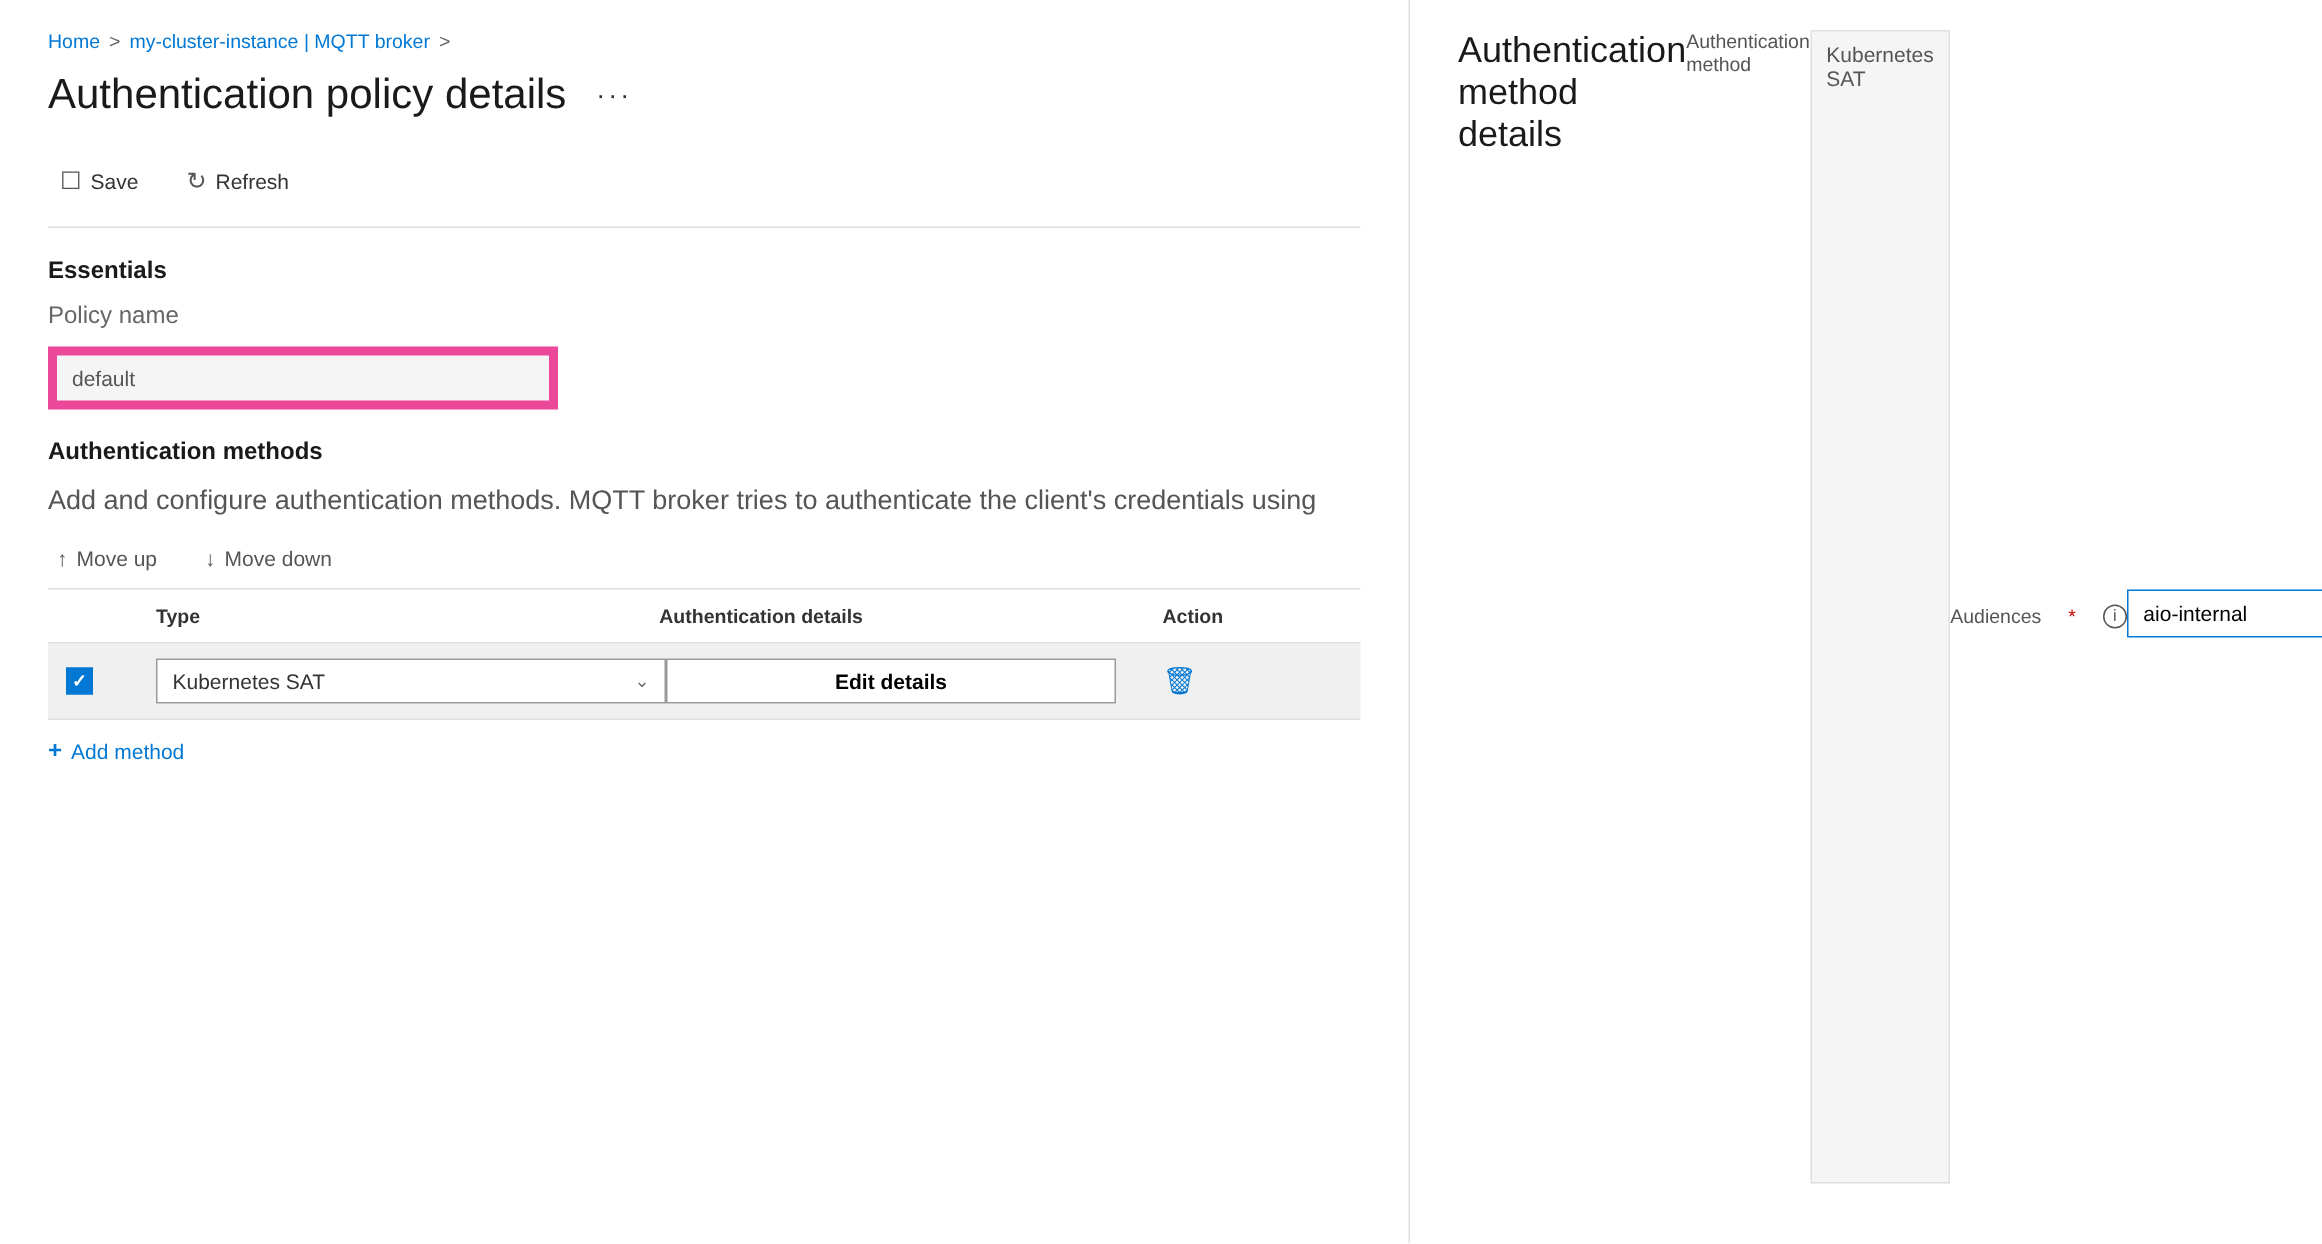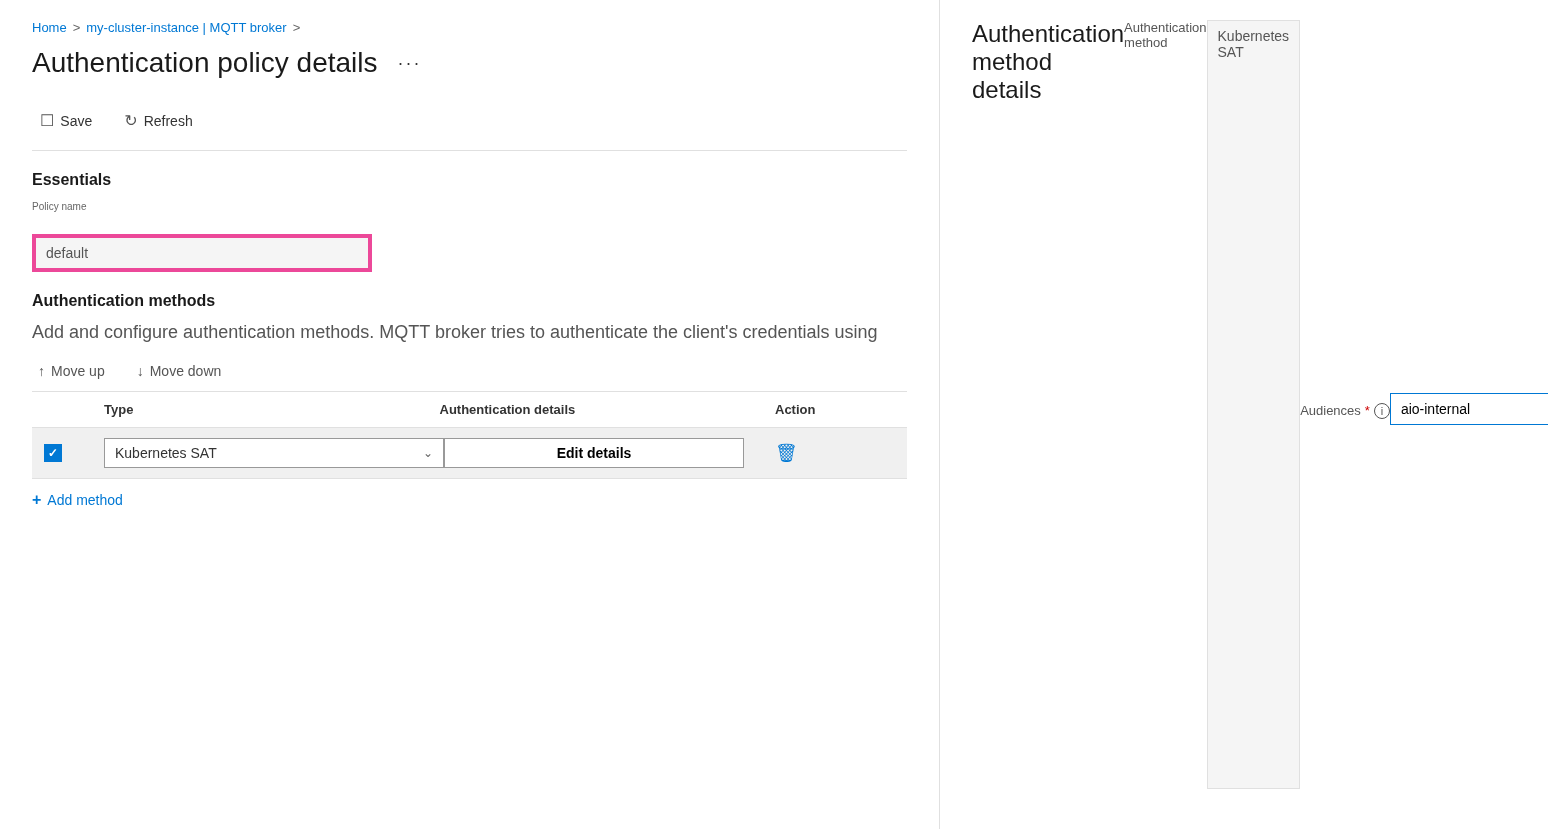--- a/index.html
+++ b/index.html
@@ -69,28 +69,28 @@
     .divider { border: none; border-top: 1px solid #e0e0e0; margin: 4px 0 20px 0; }
 
     .section-title {
       font-size: 16px;
       font-weight: 600;
       color: #1a1a1a;
       margin-bottom: 12px;
     }
 
     .field-label {
-      font-size: 10px;
+      font-size: 16px;
       color: #666;
-      margin-bottom: 22px;
+      margin-bottom: 11px;
     }
 
     .field-value {
       background: #f5f5f5;
-      border: 4px solid #ec4899;
+      border: 6px solid #ec4899;
       padding: 7px 10px;
       font-size: 14px;
       color: #555;
       width: 340px;
       margin-bottom: 20px;
     }
 
     .auth-methods-desc {
       font-size: 18px;
       color: #555;
@@ -226,21 +226,21 @@
       width: 100%;
       margin-bottom: 20px;
     }
 
     .audiences-label {
       font-size: 13px;
       color: #555;
       margin-bottom: 8px;
       display: flex;
       align-items: center;
-      gap: 4px;
+      gap: 18px;
     }
 
     .required-star { color: #c00; }
 
     .info-icon {
       width: 16px;
       height: 16px;
       border: 1px solid #555;
       border-radius: 50%;
       display: inline-flex;

